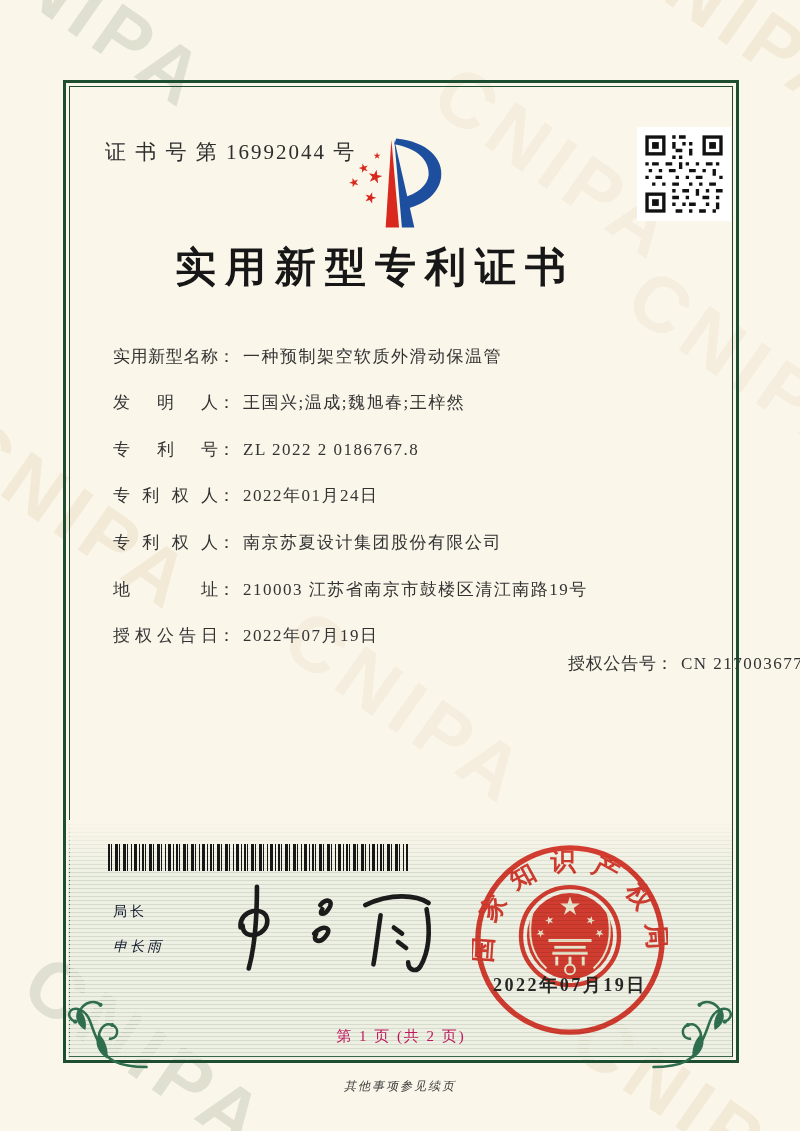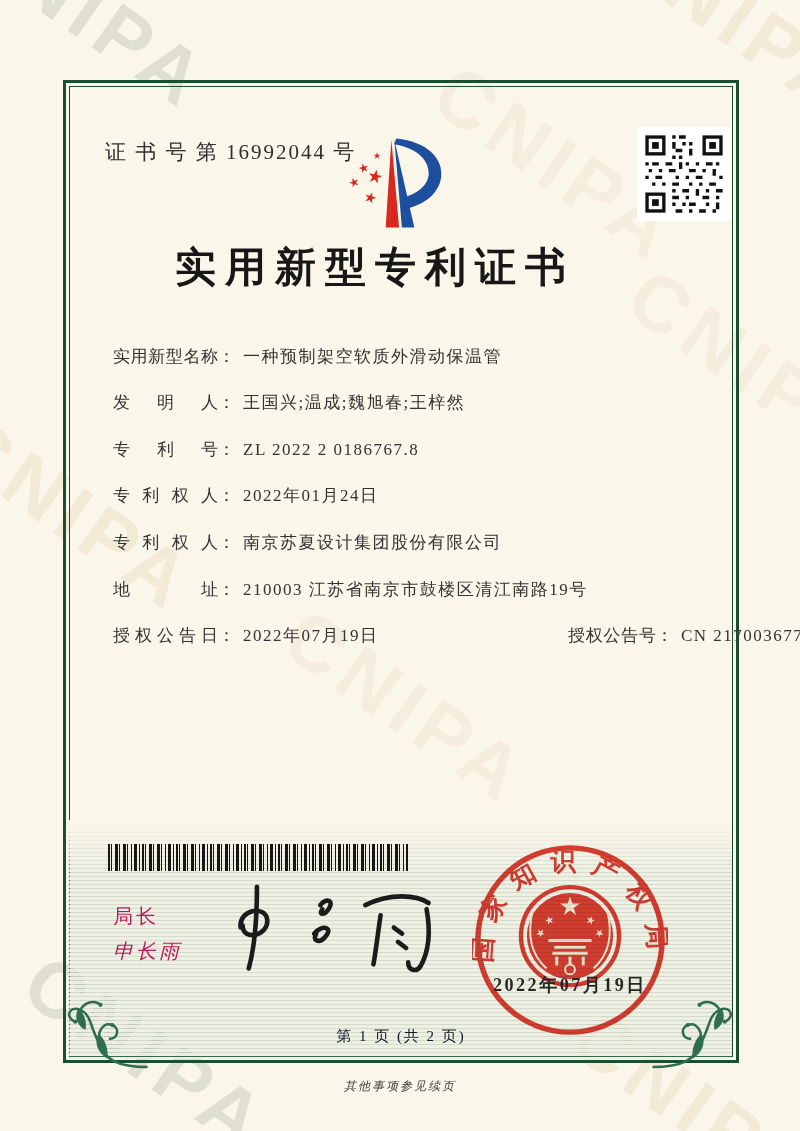--- a/index.html
+++ b/index.html
@@ -41,21 +41,21 @@
   .title {
     position:absolute; left:63px; top:240px; width:624px; z-index:3;
     text-align:center; font-size:41px; font-weight:bold; letter-spacing:9px;
     color:#171717;
   }
   
   .field { position:absolute; left:113px; z-index:3; font-size:17px;
     white-space:nowrap; color:#333; }
   .flabel { display:inline-block; width:105px; text-align:justify; text-align-last:justify;
     vertical-align:bottom; }
-  .flabel.narrow { width:88px; }
+  .flabel.narrow { width:88px;margin-top:28px; }
   .colon { display:inline-block; margin-right:8px; }
   .fvalue { letter-spacing:1.5px; }
   .field-group2 { position:absolute; left:455px; top:0; white-space:nowrap; }
   
   .body-text {
     position:absolute; left:97px; top:657px; width:620px; z-index:3;
     font-size:16.5px; line-height:29px; font-style:italic; color:#2f2f2f;
     letter-spacing:0.5px;
   }
   .body-text p { text-indent:2em; }
@@ -69,28 +69,28 @@
       #161616 11px 12px, transparent 12px 15px,
       #161616 15px 18px, transparent 18px 19px,
       #161616 19px 20px, transparent 20px 23px,
       #161616 23px 24px, transparent 24px 26px,
       #161616 26px 29px, transparent 29px 31px,
       #161616 31px 32px, transparent 32px 34px);
   }
   
   .sig-label { position:absolute; left:113px; z-index:3;
     font-family:"Liberation Sans","DejaVu Sans",sans-serif;
-    font-size:20px; letter-spacing:3px; color:#be185d; }
+    font-size:14px; letter-spacing:3px; color:#0f172a; }
   .sig-script { position:absolute; left:212px; top:873px; width:235px; height:105px; z-index:3; }
   
   .seal { position:absolute; left:472px; top:842px; width:196px; height:196px; z-index:4;
     mix-blend-mode:multiply; opacity:0.95; }
   
   .page-info { position:absolute; left:63px; top:1027px; width:676px; z-index:3;
-    text-align:center; font-size:15px; letter-spacing:2px; color:#0f172a; }
+    text-align:center; font-size:15px; letter-spacing:2px; color:#be185d; }
   .cont-note { position:absolute; left:0; top:1078px; width:800px; z-index:3;
     text-align:center; font-size:12px; font-style:italic; letter-spacing:2px; color:#3d3d3d; }
   
   .ornament { position:absolute; width:96px; height:80px; z-index:5; }
   .ornament.left  { left:55px;  top:993px; }
   .ornament.right { left:649px; top:993px; transform:scaleX(-1); }
 </style>
 </head>
 <body>
 

